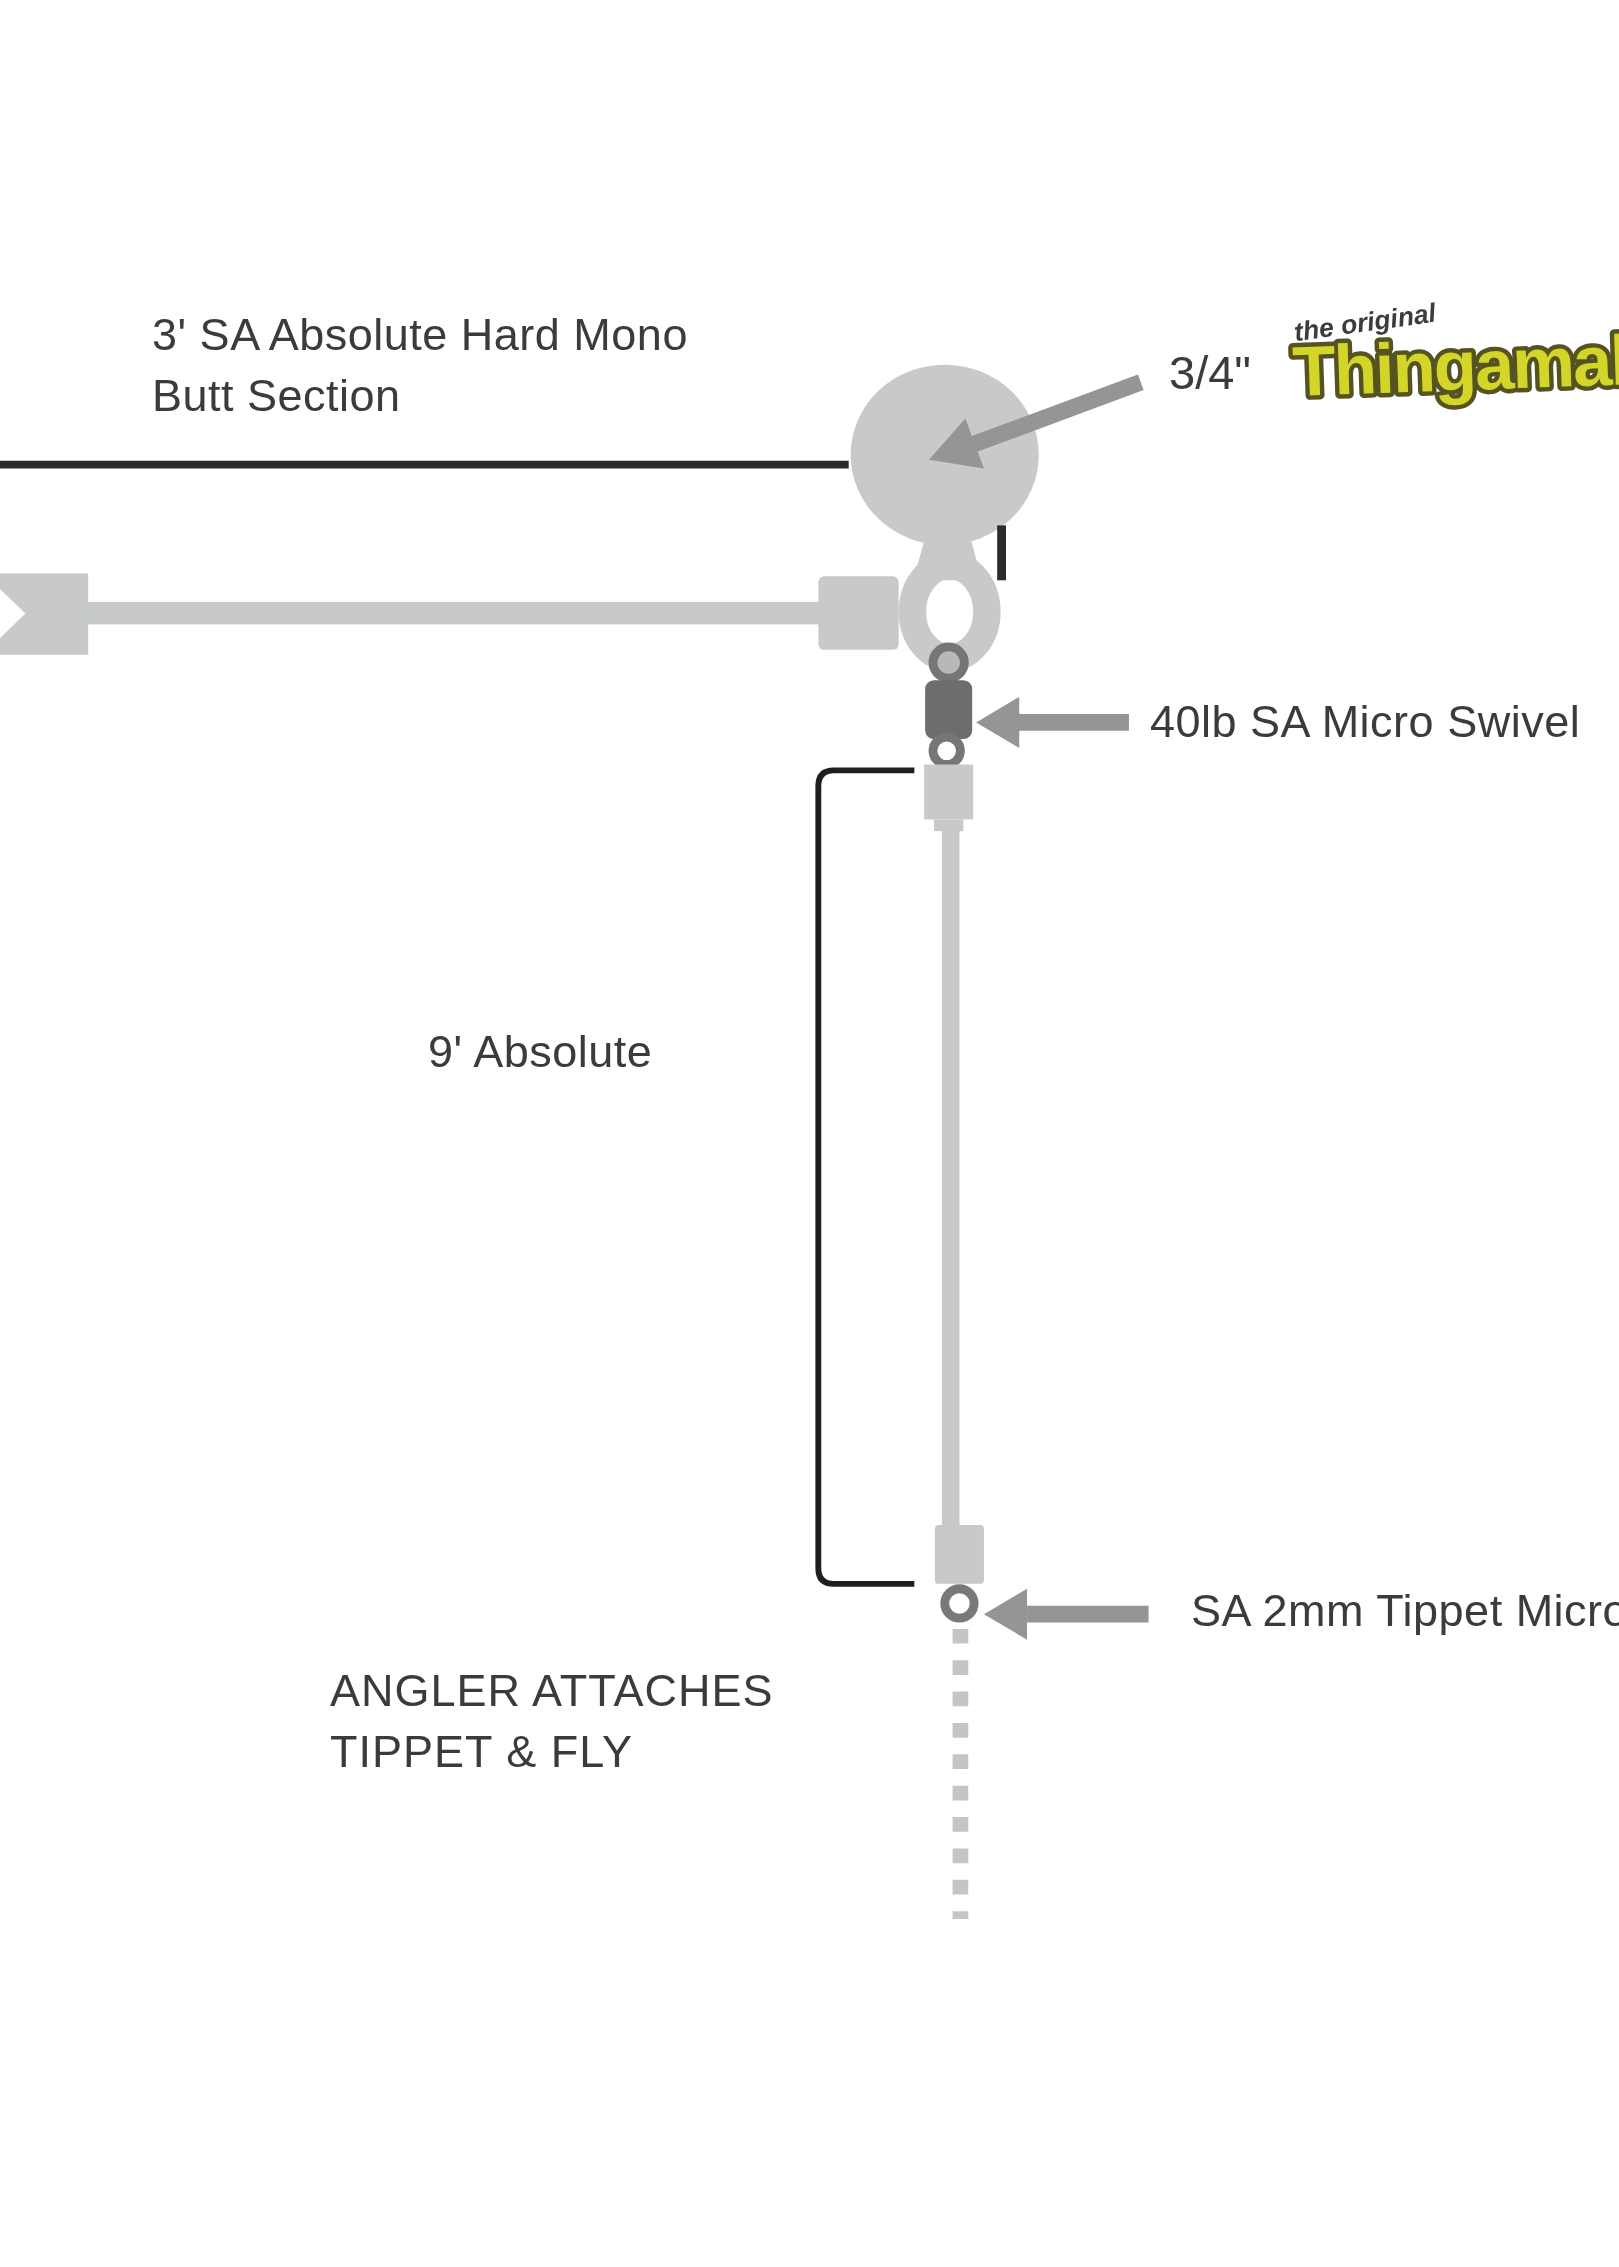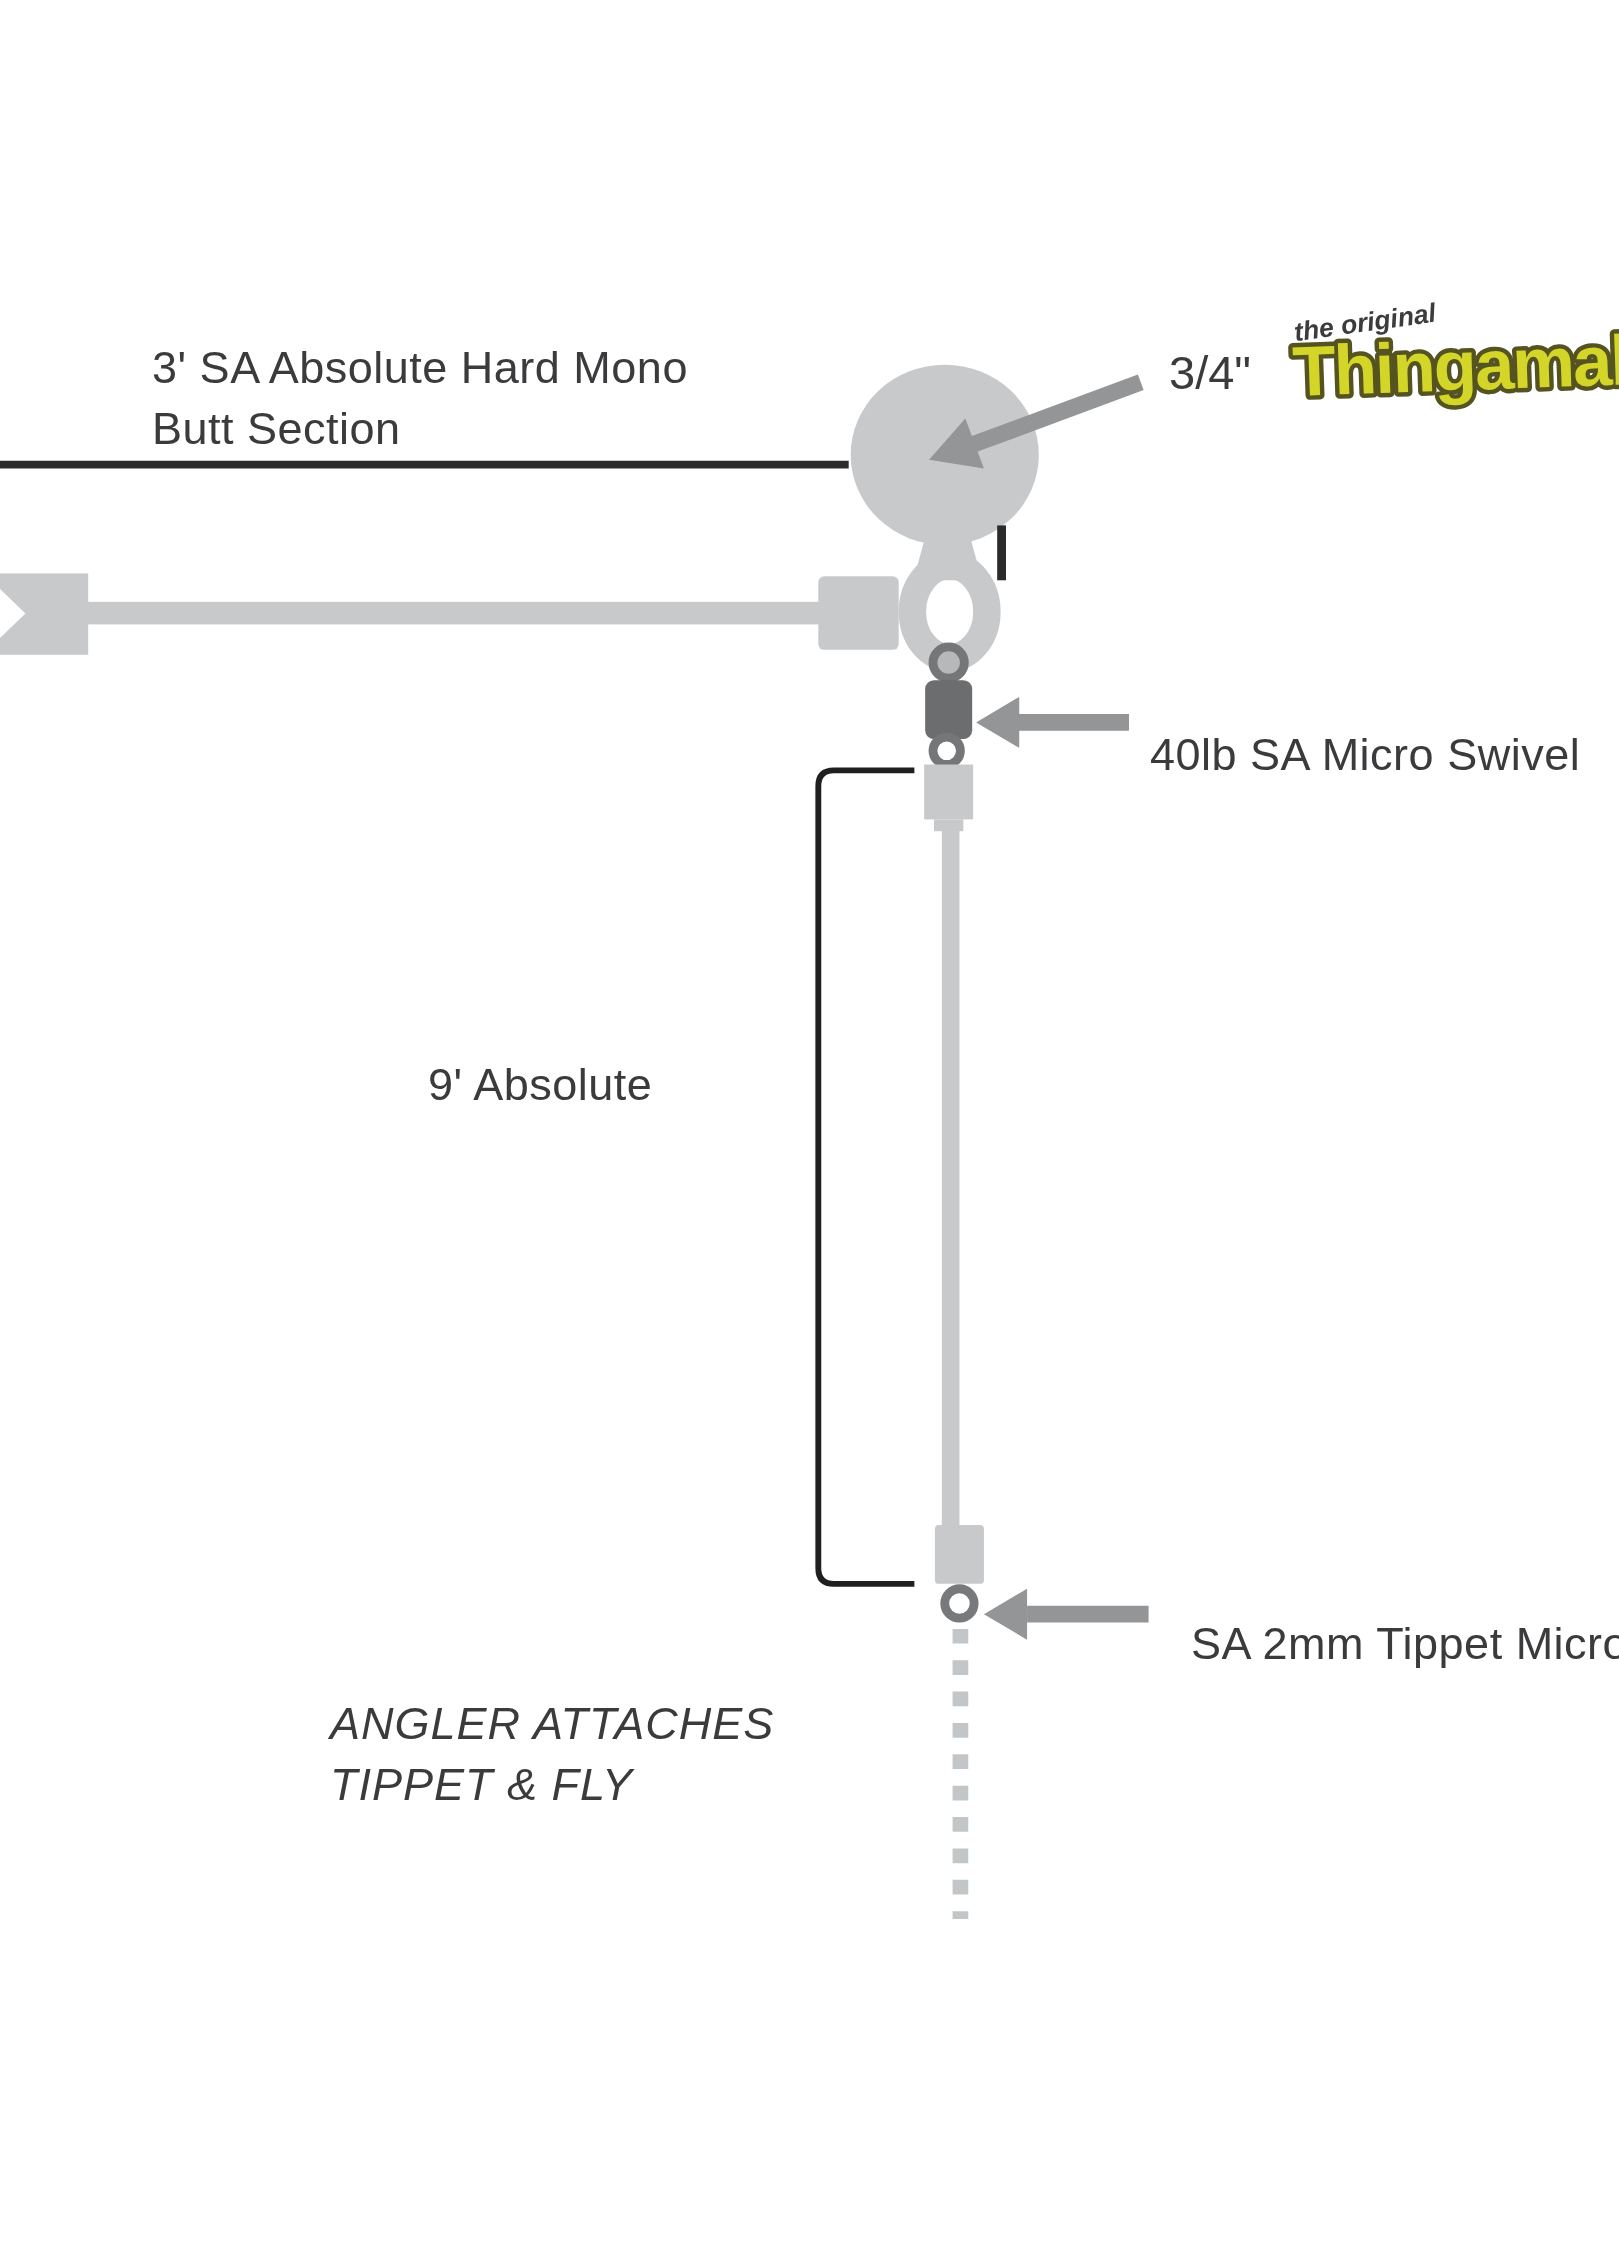--- a/index.html
+++ b/index.html
@@ -10,23 +10,22 @@
     font-family:"Liberation Sans", sans-serif;
   }
   .diagram-svg{position:absolute;left:0;top:0;}
   .label{
     position:absolute;
     color:#3b3b3d;
     font-size:45px;
     line-height:61px;
     letter-spacing:0.5px;
     white-space:nowrap;
-    margin-top:33px;
   }
-  .label.caps{letter-spacing:1px;font-style:italic;}
+  .label.caps{letter-spacing:1px;}
   .size-label{position:absolute;color:#3b3b3d;font-size:47px;white-space:nowrap;}
 </style>
 </head>
 <body>
 
 <svg class="diagram-svg" width="1619" height="2267" viewBox="0 0 1652 2313">
 
   <line x1="0" y1="474" x2="866" y2="474" stroke="#2b2b2b" stroke-width="8"></line>
 
   <rect x="0" y="585" width="90" height="83" fill="#c7c9cb"></rect>

